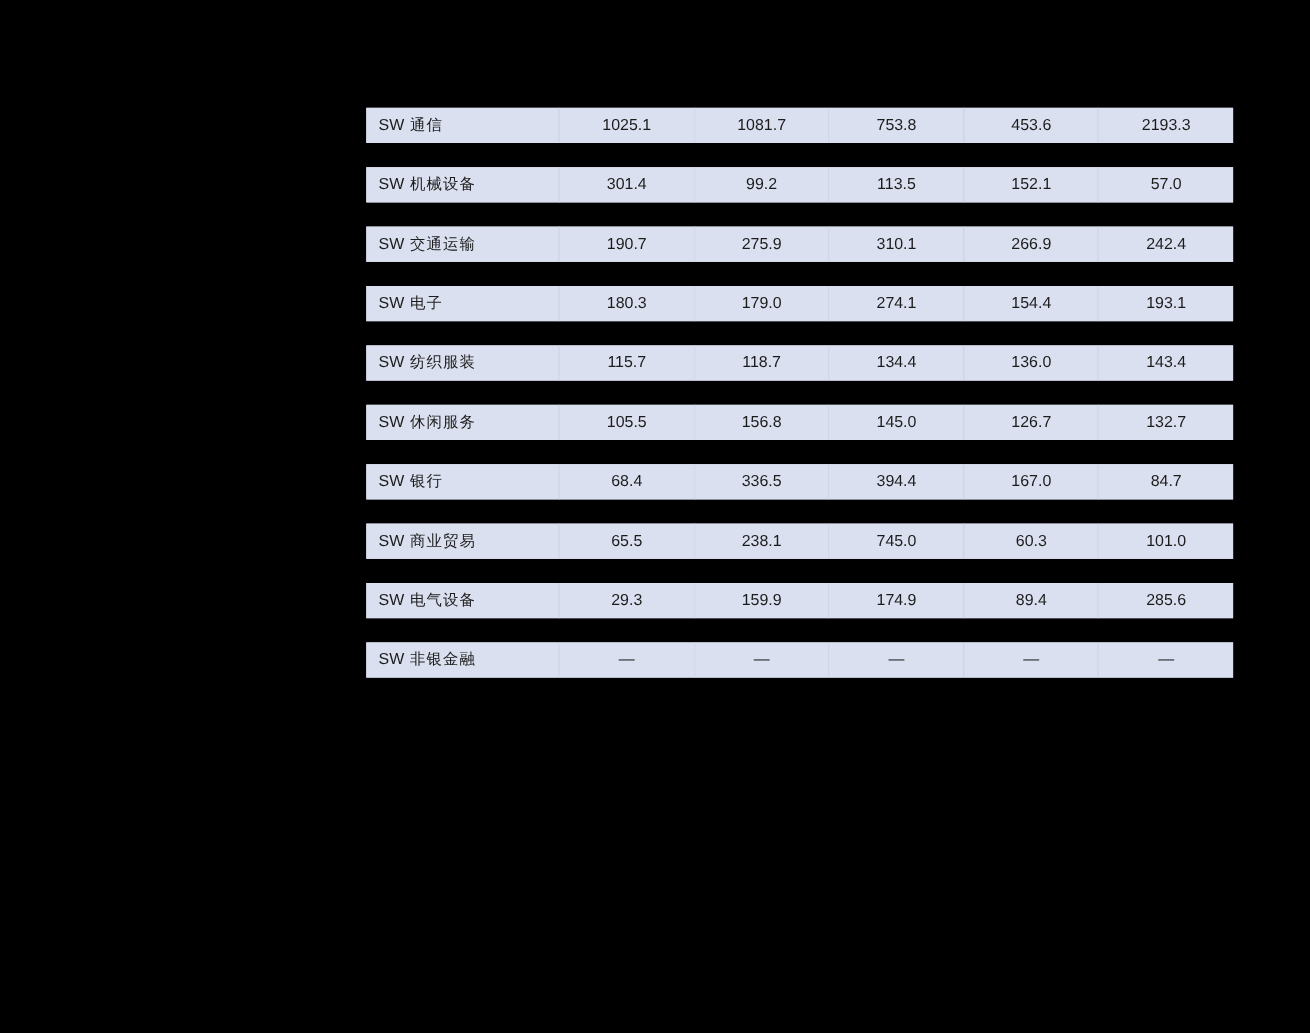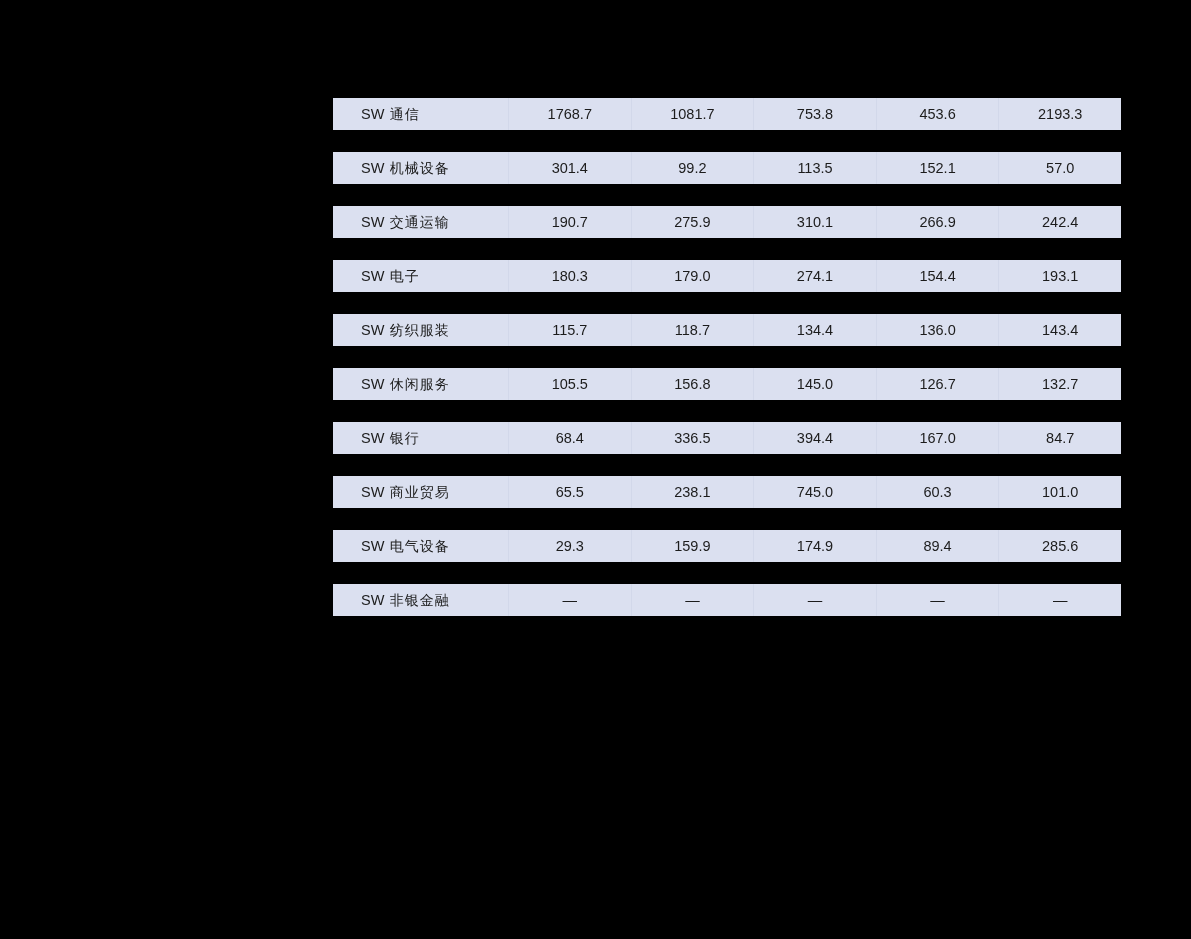--- a/index.html
+++ b/index.html
@@ -49,21 +49,21 @@
 
   
   table#sw-table td.val {
     text-align: center;
     border-left: 1px solid #d2d8ea;
     font-family: "Liberation Sans", "DejaVu Sans", sans-serif;
   }
 
   table#sw-table td.label {
     text-align: left;
-    padding-left: 28px;
+    padding-left: 11px;
     font-size: 14.5px;
   }
 
   .label .sw-prefix {
     font-family: "Liberation Sans", "DejaVu Sans", sans-serif;
     letter-spacing: 0.2px;
   }
   .label .cn {
     font-family: "DejaVu Serif", "Liberation Serif", serif;
     font-size: 14px;
@@ -84,21 +84,21 @@
       <col class="c-label">
       <col class="c-v">
         <col class="c-v">
         <col class="c-v">
         <col class="c-v">
         <col class="c-v">
     </colgroup>
     <tbody id="table-body">
         <tr class="data-row">
           <td class="label"><span class="sw-prefix">SW</span><span class="cn">通信</span></td>
-          <td class="val">1768.7</td>
+          <td class="val">1025.1</td>
           <td class="val">1081.7</td>
           <td class="val">753.8</td>
           <td class="val">453.6</td>
           <td class="val">2193.3</td>
         </tr>
         <tr class="data-row">
           <td class="label"><span class="sw-prefix">SW</span><span class="cn">机械设备</span></td>
           <td class="val">301.4</td>
           <td class="val">99.2</td>
           <td class="val">113.5</td>

